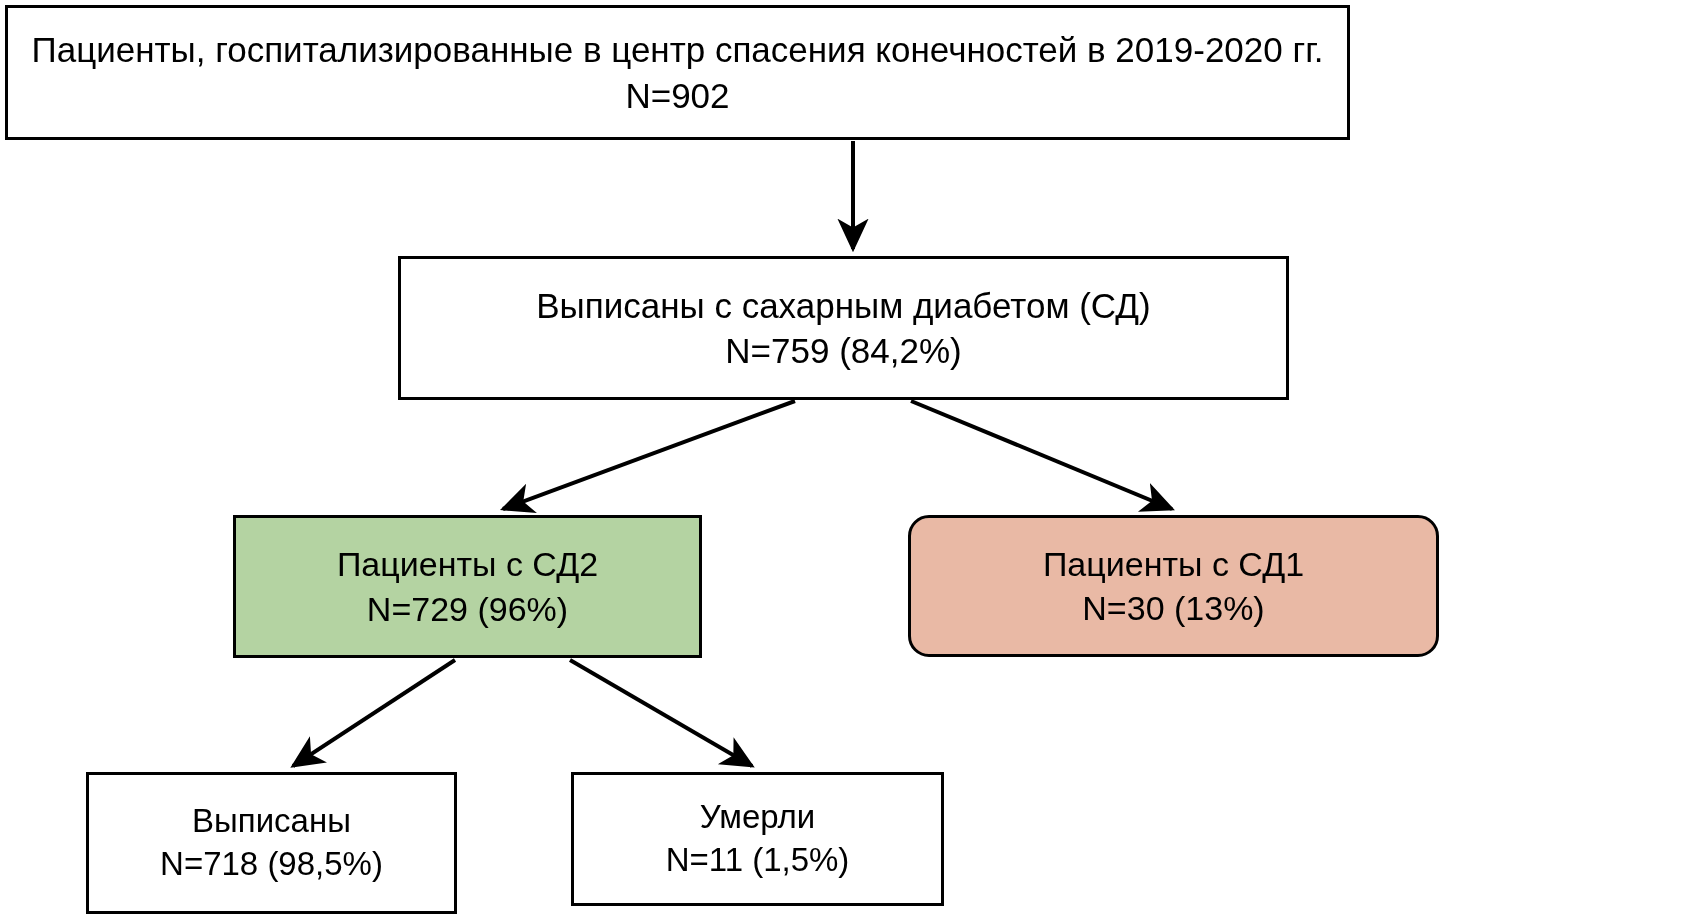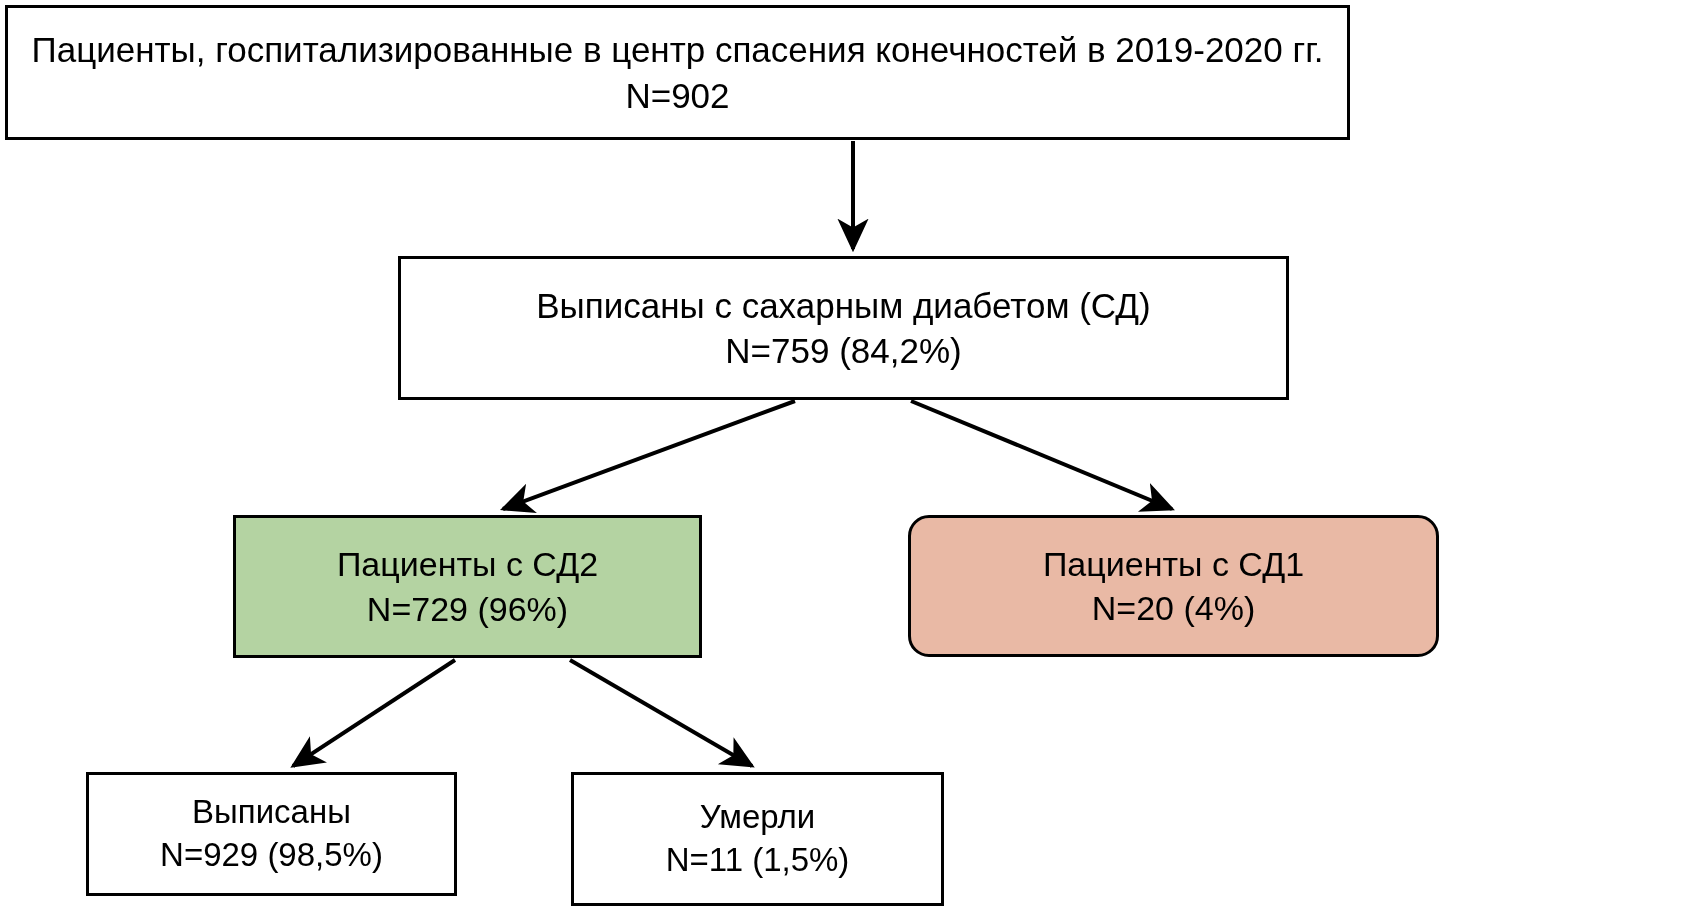--- a/index.html
+++ b/index.html
@@ -54,21 +54,21 @@
   #node-dm2 {
     left: 233px; top: 515px; width: 469px; height: 143px;
     font-size: 34px;
   }
   #node-dm1 {
     left: 908px; top: 515px; width: 531px; height: 142px;
     font-size: 34px;
     border-radius: 21px;
   }
   #node-discharged {
-    left: 86px;  top: 772px; width: 371px; height: 124px;
+    left: 86px;  top: 772px; width: 371px; height: 142px;
     font-size: 33px;
   }
   #node-died {
     left: 571px; top: 772px; width: 373px; height: 134px;
     font-size: 33px;
   }
 </style>
 </head>
 <body>
 
@@ -102,26 +102,26 @@
     <span class="line2">N=759 (84,2%)</span>
   </div>
 
   <div class="node" id="node-dm2" style="background: rgb(180, 211, 162); border-color: rgb(0, 0, 0);">
     <span class="line1">Пациенты с СД2</span>
     <span class="line2">N=729 (96%)</span>
   </div>
 
   <div class="node" id="node-dm1" style="background: rgb(233, 185, 165); border-color: rgb(0, 0, 0);">
     <span class="line1">Пациенты с СД1</span>
-    <span class="line2">N=20 (4%)</span>
+    <span class="line2">N=30 (13%)</span>
   </div>
 
   <div class="node" id="node-discharged" style="background: rgb(255, 255, 255); border-color: rgb(0, 0, 0);">
     <span class="line1">Выписаны</span>
-    <span class="line2">N=929 (98,5%)</span>
+    <span class="line2">N=718 (98,5%)</span>
   </div>
 
   <div class="node" id="node-died" style="background: rgb(255, 255, 255); border-color: rgb(0, 0, 0);">
     <span class="line1">Умерли</span>
     <span class="line2">N=11 (1,5%)</span>
   </div>
 
 </div>
 
 </body></html>

